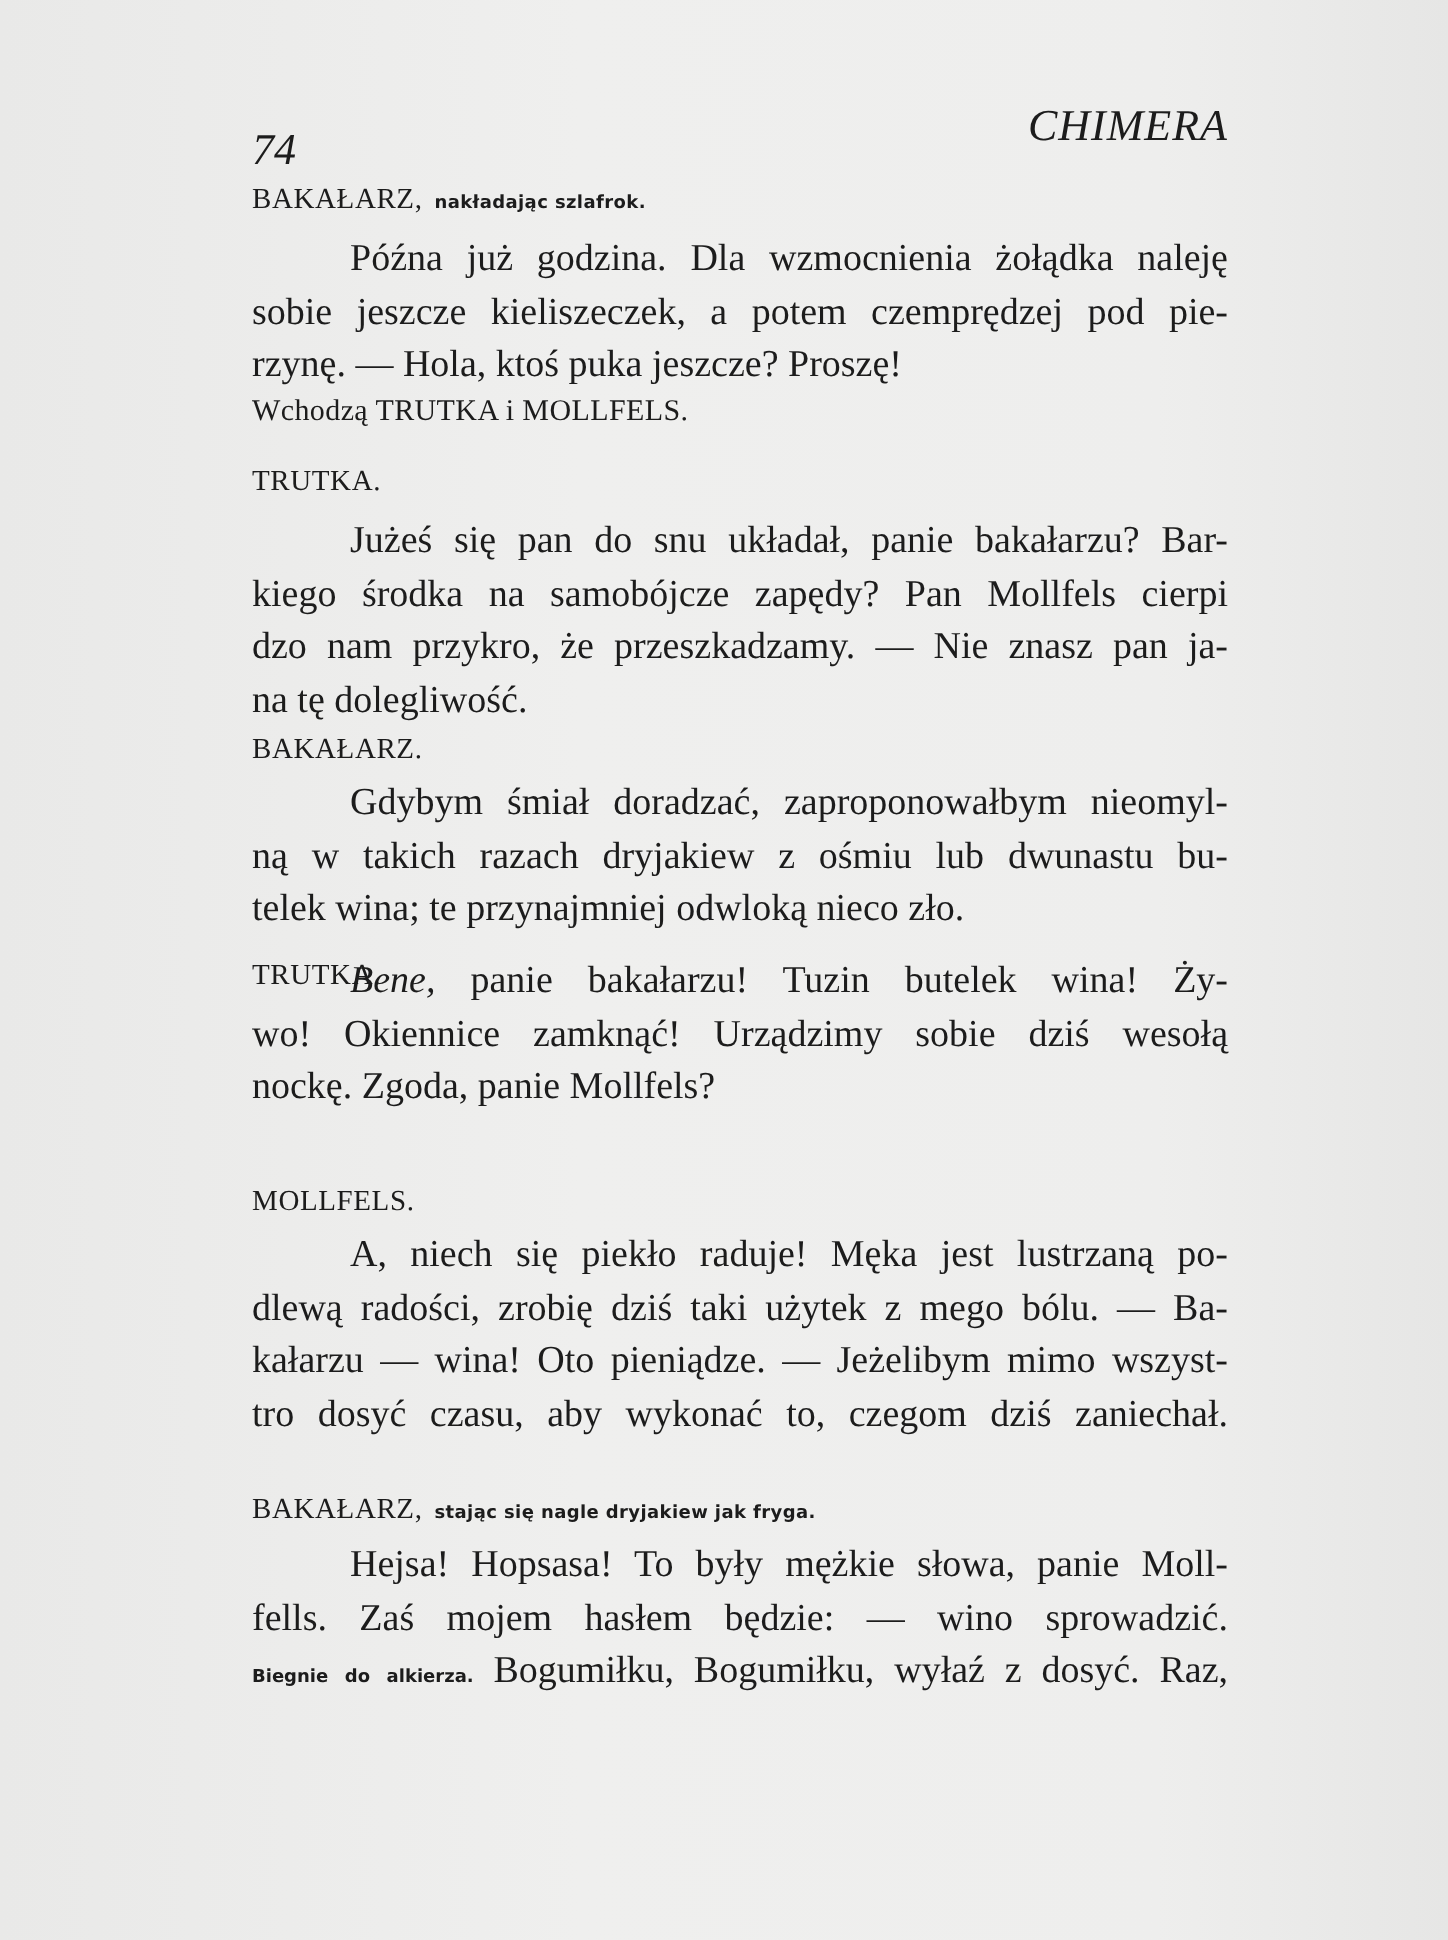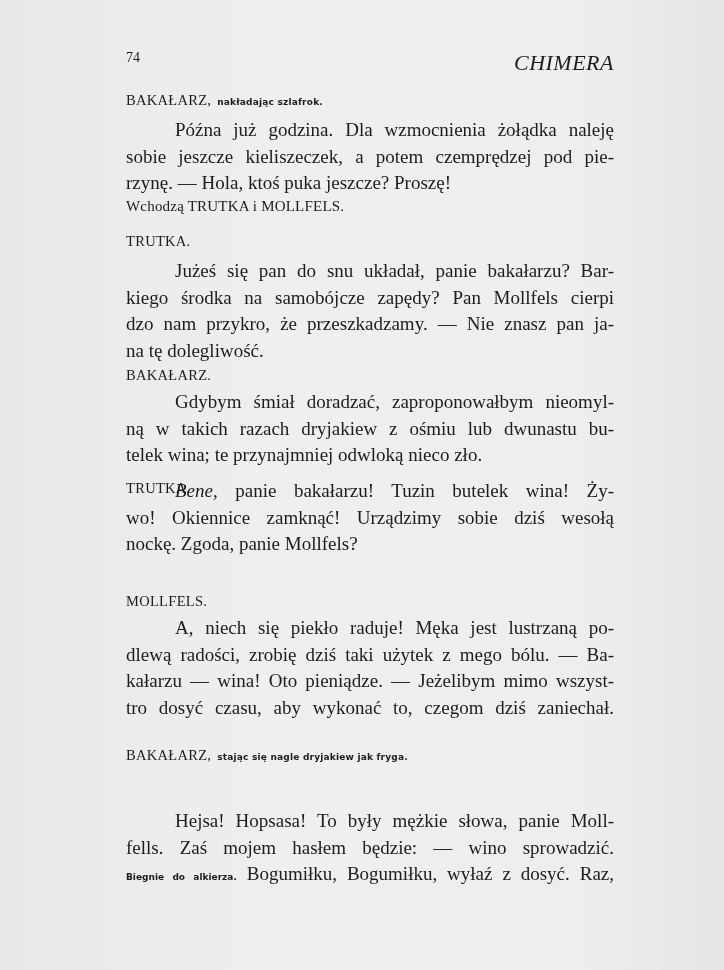--- a/index.html
+++ b/index.html
@@ -8,21 +8,21 @@
       background: #ececeb;
       color: #1c1c1c;
       font-family: "Liberation Serif", "DejaVu Serif", serif;
       position: relative;
     }
     .page {
       position: absolute; left: 0; top: 0; width: 724px; height: 970px;
       background: linear-gradient(90deg, #e9e9e8 0%, #efefee 40%, #eeeeed 80%, #e6e6e5 100%);
     }
     .header { position: absolute; top: 50px; left: 126px; width: 488px; height: 30px; }
-    .page-number { position: absolute; left: 0; top: 0; font-size: 14px; }
+    .page-number { position: absolute; left: 0; top: 12px; font-style: italic; font-size: 22px; }
     .running-title { position: absolute; right: 0; top: 0; font-style: italic; font-size: 22px; letter-spacing: 0.5px; }
     .block { position: absolute; left: 126px; width: 488px; }
     .speaker {
       text-align: left; font-size: 14.5px; letter-spacing: 0.3px; white-space: nowrap;
     }
     .speaker .dir { font-family: "DejaVu Sans", sans-serif; font-size: 9px; font-weight: bold; letter-spacing: 0.2px; margin-left: 2px; }
     .para {
       font-size: 19px; line-height: 26.5px; text-align: justify;
       text-align-last: left;
     }
@@ -94,19 +94,19 @@
     <span class="line">kałarzu — wina!  Oto pieniądze. — Jeżelibym mimo wszyst-</span>
     <span class="line">tro dosyć czasu, aby wykonać to,  czegom dziś zaniechał.</span>
   </div>
 
   <div class="block" style="top:747px;">
     <div class="speaker">
       <span>BAKAŁARZ,</span>
       <span class="dir">stając się nagle dryjakiew jak fryga.</span>
     </div>
   </div>
-  <div class="block para" style="top:808px;">
+  <div class="block para" style="top:770px;">
     <span class="line indent">Hejsa!  Hopsasa!  To były mężkie słowa, panie Moll-</span>
     <span class="line">fells.  Zaś mojem hasłem będzie: — wino sprowadzić.</span>
     <span class="line"><span class="inline-dir">Biegnie do alkierza.</span><span> Bogumiłku, Bogumiłku, wyłaź z dosyć.  Raz,</span></span>
   </div>
 
 </div>
 
 </body></html>

